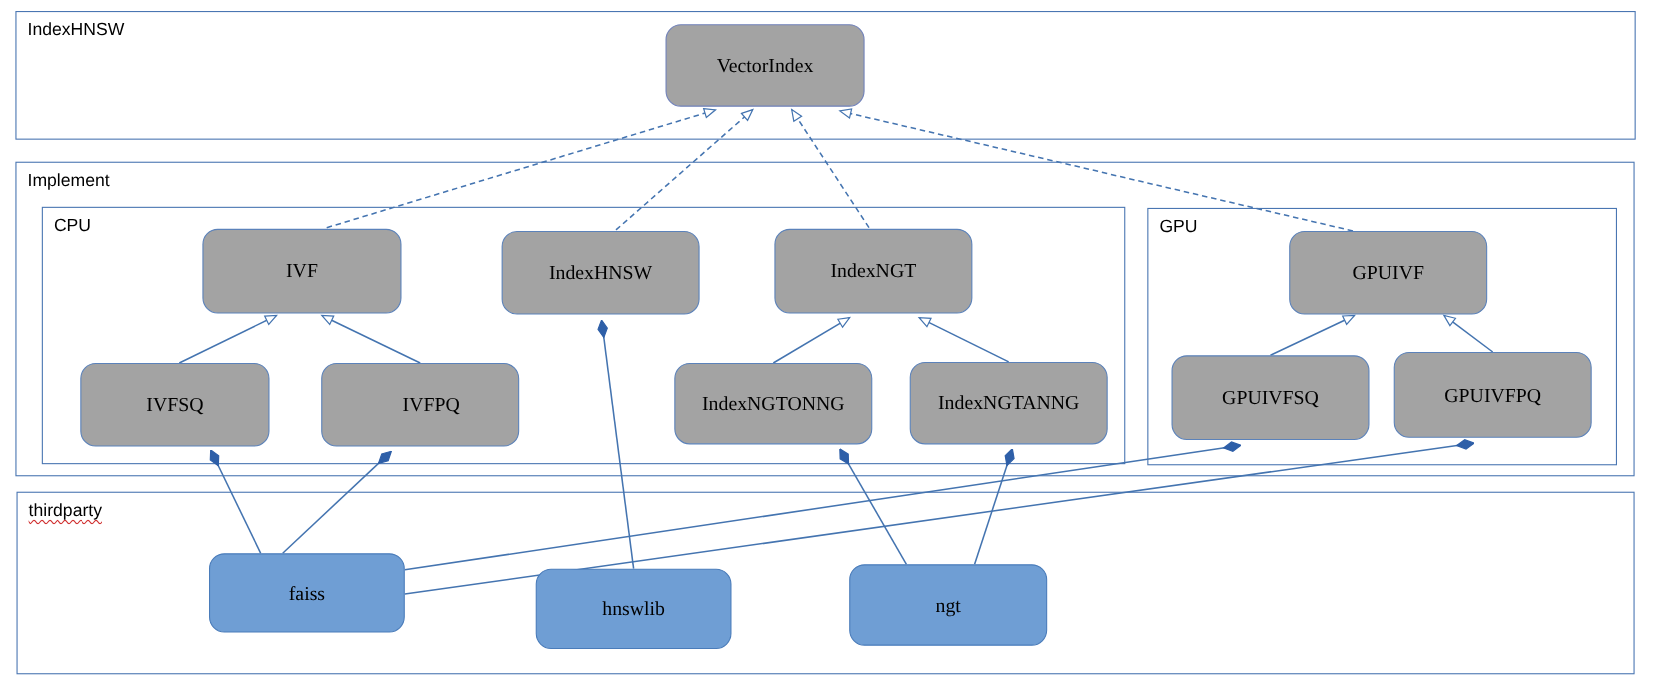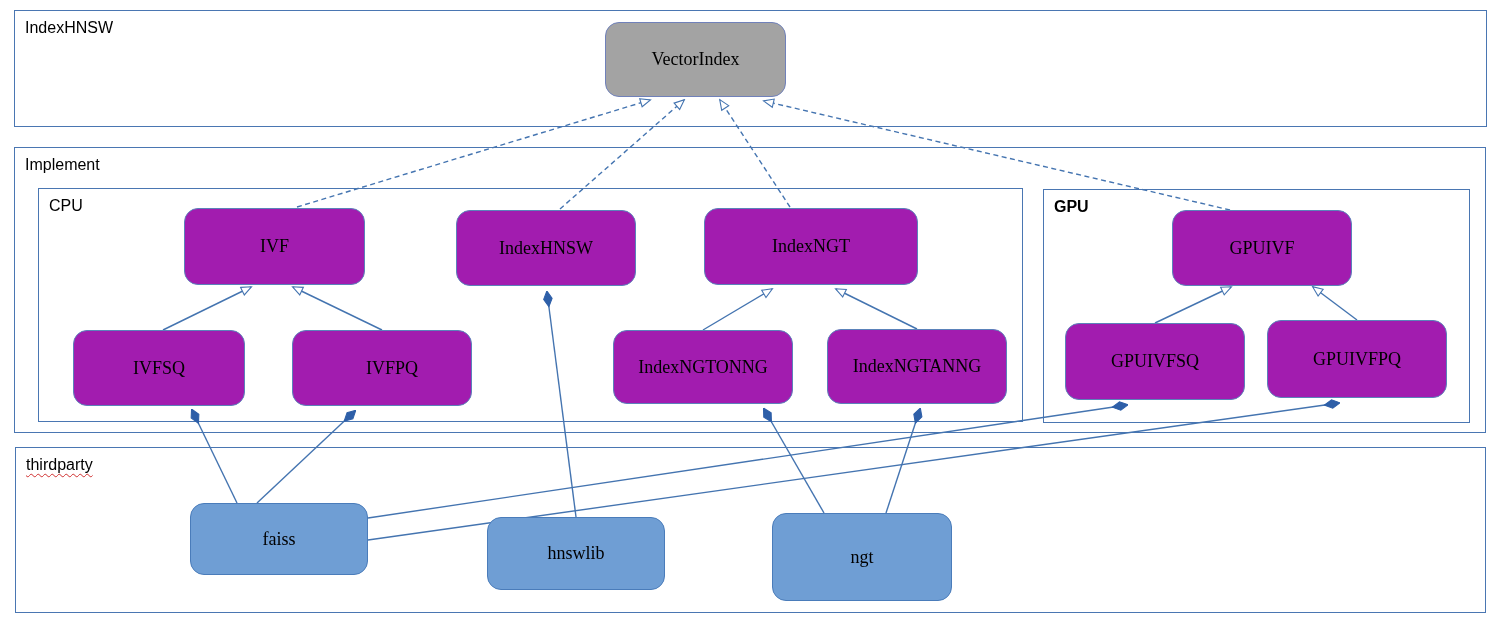--- a/index.html
+++ b/index.html
@@ -26,55 +26,55 @@
     font-family: "Liberation Sans", sans-serif;
   }
   .clabel.squiggle {
     text-decoration: underline wavy #d03030 1px;
     text-underline-offset: 3px;
     text-align: center;
   }
   .c-interface  { left: 14px;   top: 10px;  width: 1473px; height: 117px; }
   .c-implement  { left: 14px;   top: 147px; width: 1472px; height: 286px; }
   .c-cpu        { left: 38px;   top: 188px; width: 985px;  height: 234px; }
-  .c-gpu        { left: 1043px; top: 189px; width: 427px;  height: 234px; font-weight: bold; }
+  .c-gpu        { left: 1043px; top: 189px; width: 427px;  height: 234px; }
   .c-thirdparty { left: 15px;   top: 447px; width: 1471px; height: 166px; }
 
   .edges { position: absolute; left: 0; top: 0; width: 1503px; height: 628px; }
 
   .node {
     position: absolute;
     box-sizing: border-box;
     border-radius: 14px;
     display: flex;
     align-items: center;
     justify-content: center;
     font-family: "Liberation Serif", serif;
     font-size: 18px;
     color: #000000;
     text-align: center;
   }
-  .node-green { background: #a21caf; border: 1.5px solid #5b82ba; }
+  .node-green { background: #a3a3a3; border: 1.5px solid #5b82ba; }
   .node-blue  { background: #6f9ed4; border: 1.5px solid #4a7cba; }
   .node-pink  { background: #a3a3a3; border: 1.5px solid #7081ba; }
 
   .n-vectorindex  { left: 605px;  top: 22px;  width: 181px; height: 75px; }
   .n-ivf          { left: 184px;  top: 208px; width: 181px; height: 77px; }
   .n-indexhnsw    { left: 456px;  top: 210px; width: 180px; height: 76px; }
-  .n-indexngt     { left: 704px;  top: 208px; width: 214px; height: 77px; }
+  .n-indexngt     { left: 704px;  top: 208px; width: 180px; height: 77px; }
   .n-gpuivf       { left: 1172px; top: 210px; width: 180px; height: 76px; }
   .n-ivfsq        { left: 73px;   top: 330px; width: 172px; height: 76px; }
   .n-ivfpq        { left: 292px;  top: 330px; width: 180px; height: 76px; padding-left: 20px; }
   .n-indexngtonng { left: 613px;  top: 330px; width: 180px; height: 74px; }
   .n-indexngtanng { left: 827px;  top: 329px; width: 180px; height: 75px; }
   .n-gpuivfsq     { left: 1065px; top: 323px; width: 180px; height: 77px; }
   .n-gpuivfpq     { left: 1267px; top: 320px; width: 180px; height: 78px; }
   .n-faiss        { left: 190px;  top: 503px; width: 178px; height: 72px; }
   .n-hnswlib      { left: 487px;  top: 517px; width: 178px; height: 73px; }
-  .n-ngt          { left: 772px;  top: 513px; width: 180px; height: 88px; }
+  .n-ngt          { left: 772px;  top: 513px; width: 180px; height: 74px; }
 </style>
 </head>
 <body>
 
 <div id="canvas">
 
   <div class="container c-interface">
     <div class="clabel">IndexHNSW</div>
   </div>
   <div class="container c-implement">

